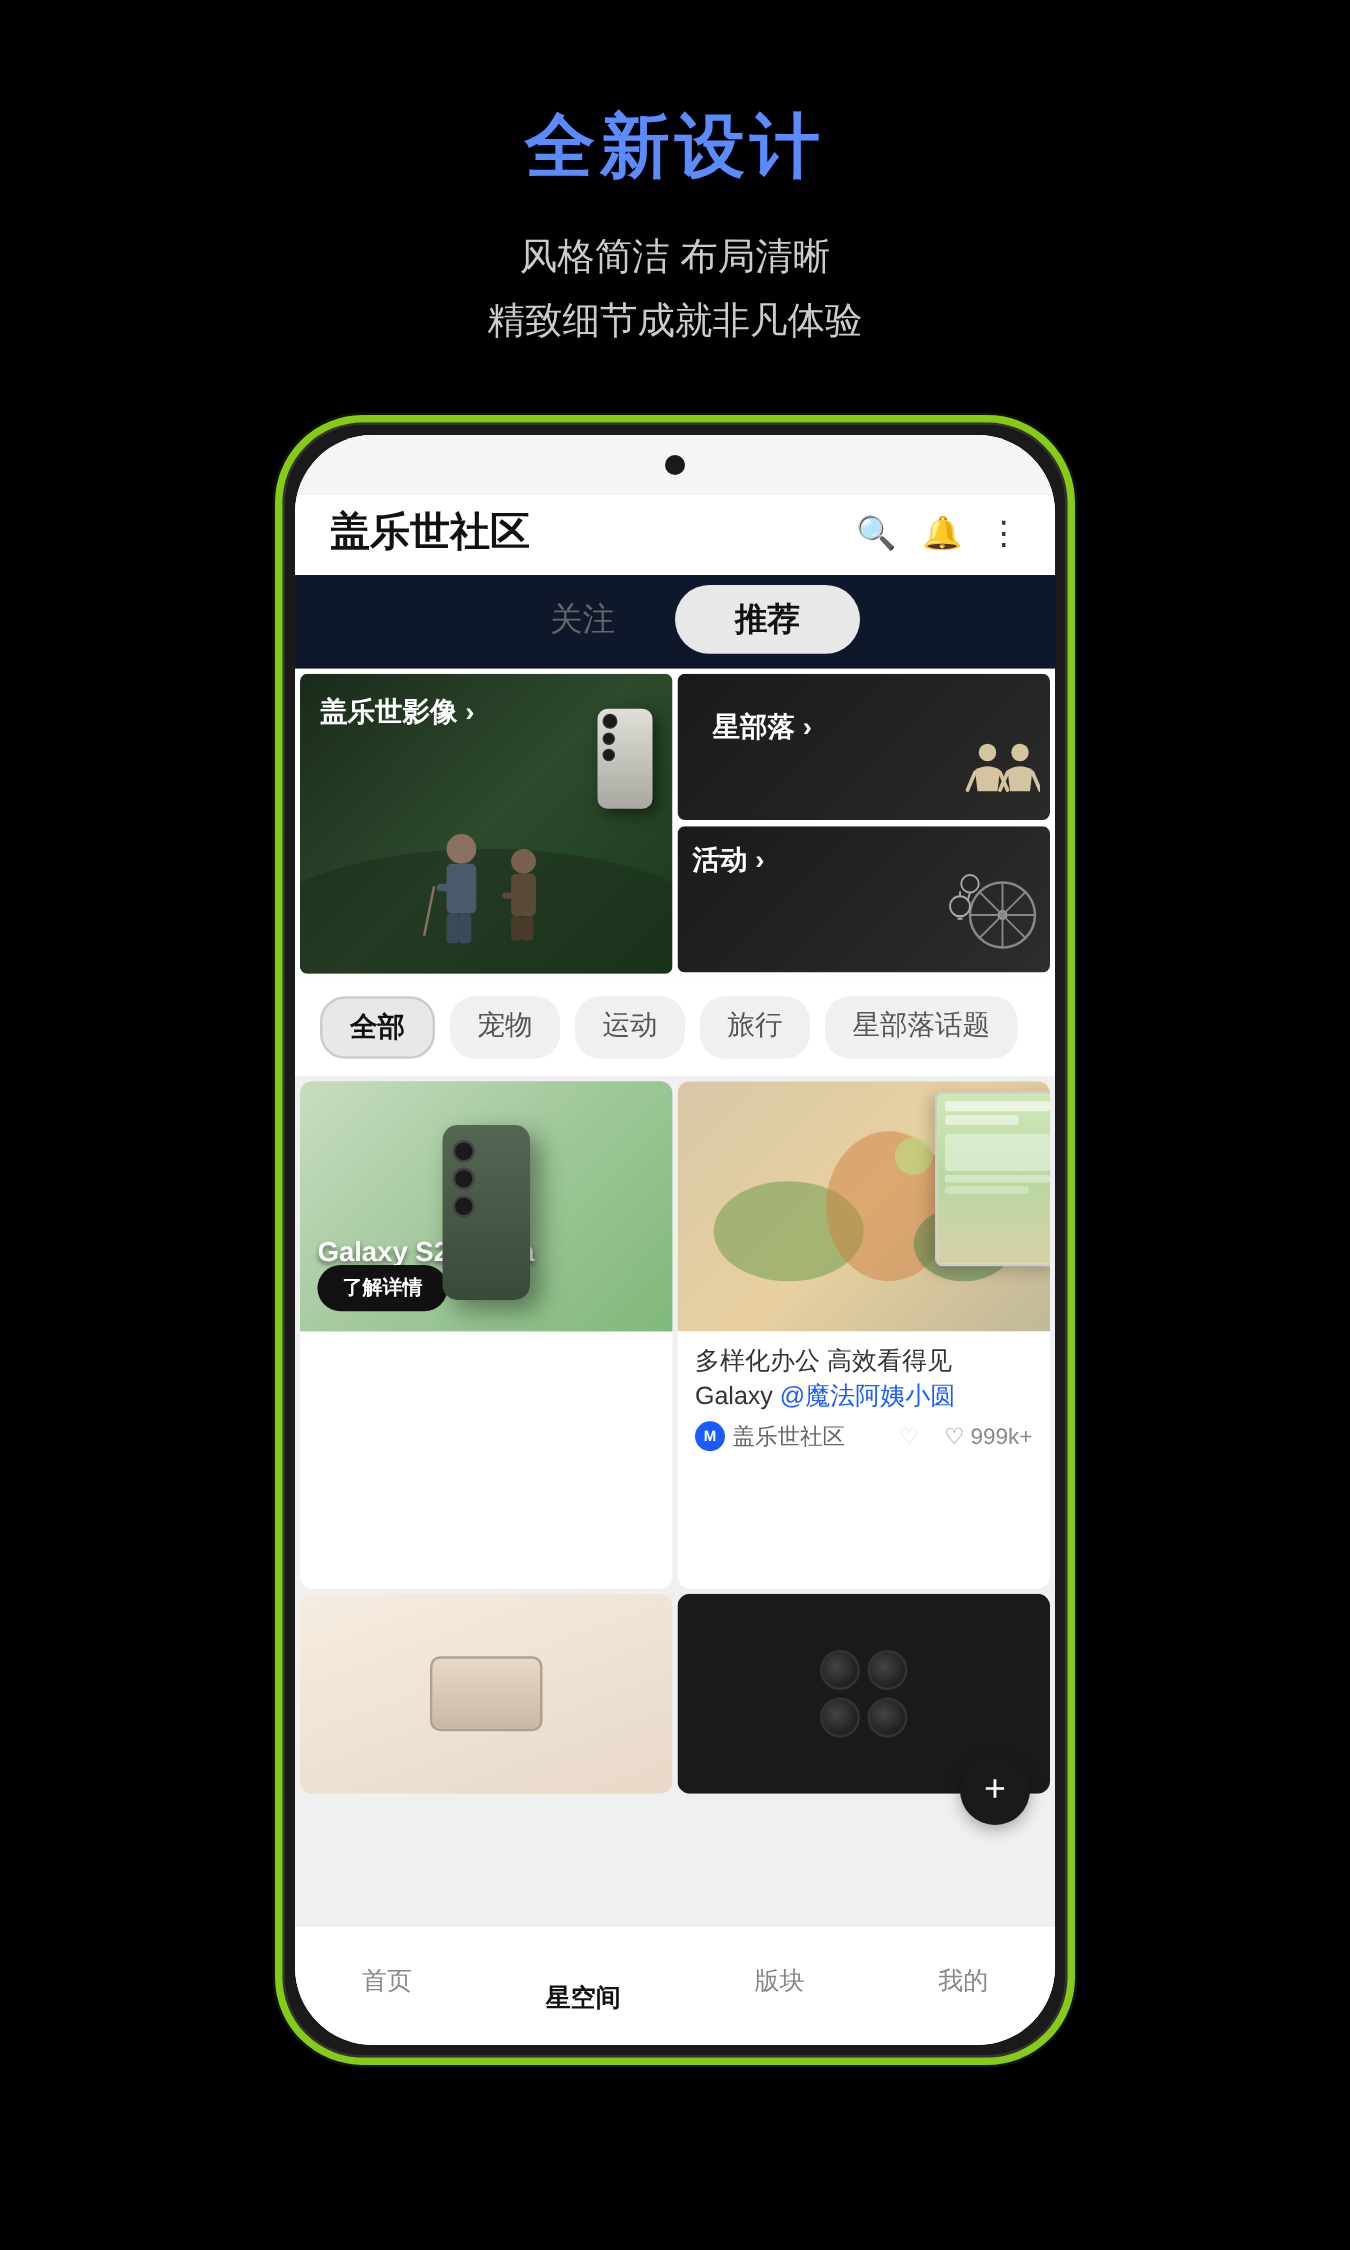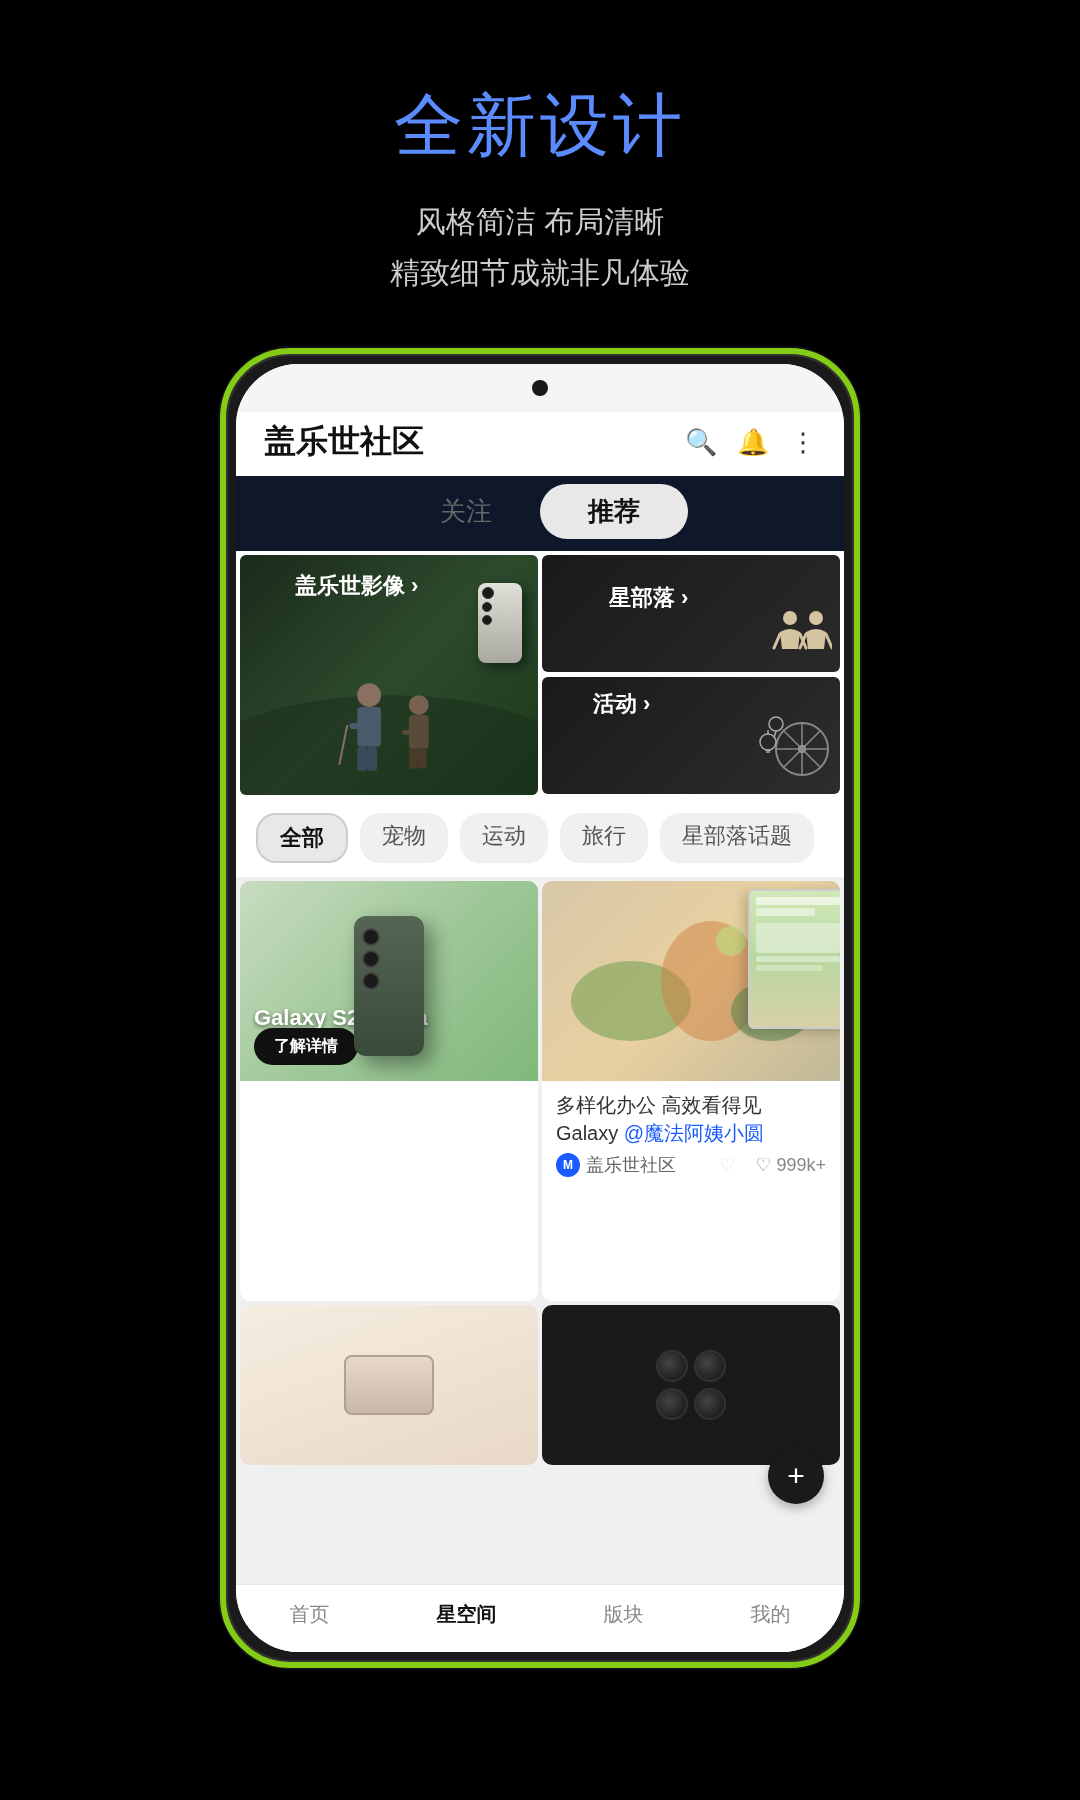--- a/index.html
+++ b/index.html
@@ -17,22 +17,22 @@
     
     .top-section {
       width: 100%;
       display: flex;
       flex-direction: column;
       align-items: center;
       padding-top: 80px;
       padding-bottom: 40px;
     }
     .headline {
-      font-size: 69px;
-      font-weight: 400;
+      font-size: 56px;
+      font-weight: 700;
       color: #5b8cff;
       letter-spacing: 4px;
       margin-bottom: 24px;
       text-align: right;
     }
     .subtext {
       font-size: 30px;
       color: #ccc;
       line-height: 1.7;
       text-align: center;
@@ -189,21 +189,20 @@
       height: 100%;
       display: flex;
       flex-direction: column;
       padding: 12px;
     }
     .banner-label {
       font-size: 22px;
       font-weight: 600;
       color: #fff;
       z-index: 2;
-      margin-left: 39px;
     }
     
     .people-figures {
       position: absolute;
       bottom: 10px;
       right: 10px;
       display: flex;
       gap: 6px;
     }
 
@@ -431,20 +430,21 @@
       flex-direction: column;
       align-items: center;
       font-size: 20px;
       color: #888;
       cursor: pointer;
       padding: 4px 20px;
     }
     .nav-item.active {
       color: #111;
       font-weight: 700;
+      margin-top: 28px;
     }
   </style>
 </head>
 <body>
 
 <div class="top-section">
   <div class="headline">全新设计</div>
   <div class="subtext">
     <div>风格简洁 布局清晰</div>
     <div>精致细节成就非凡体验</div>

